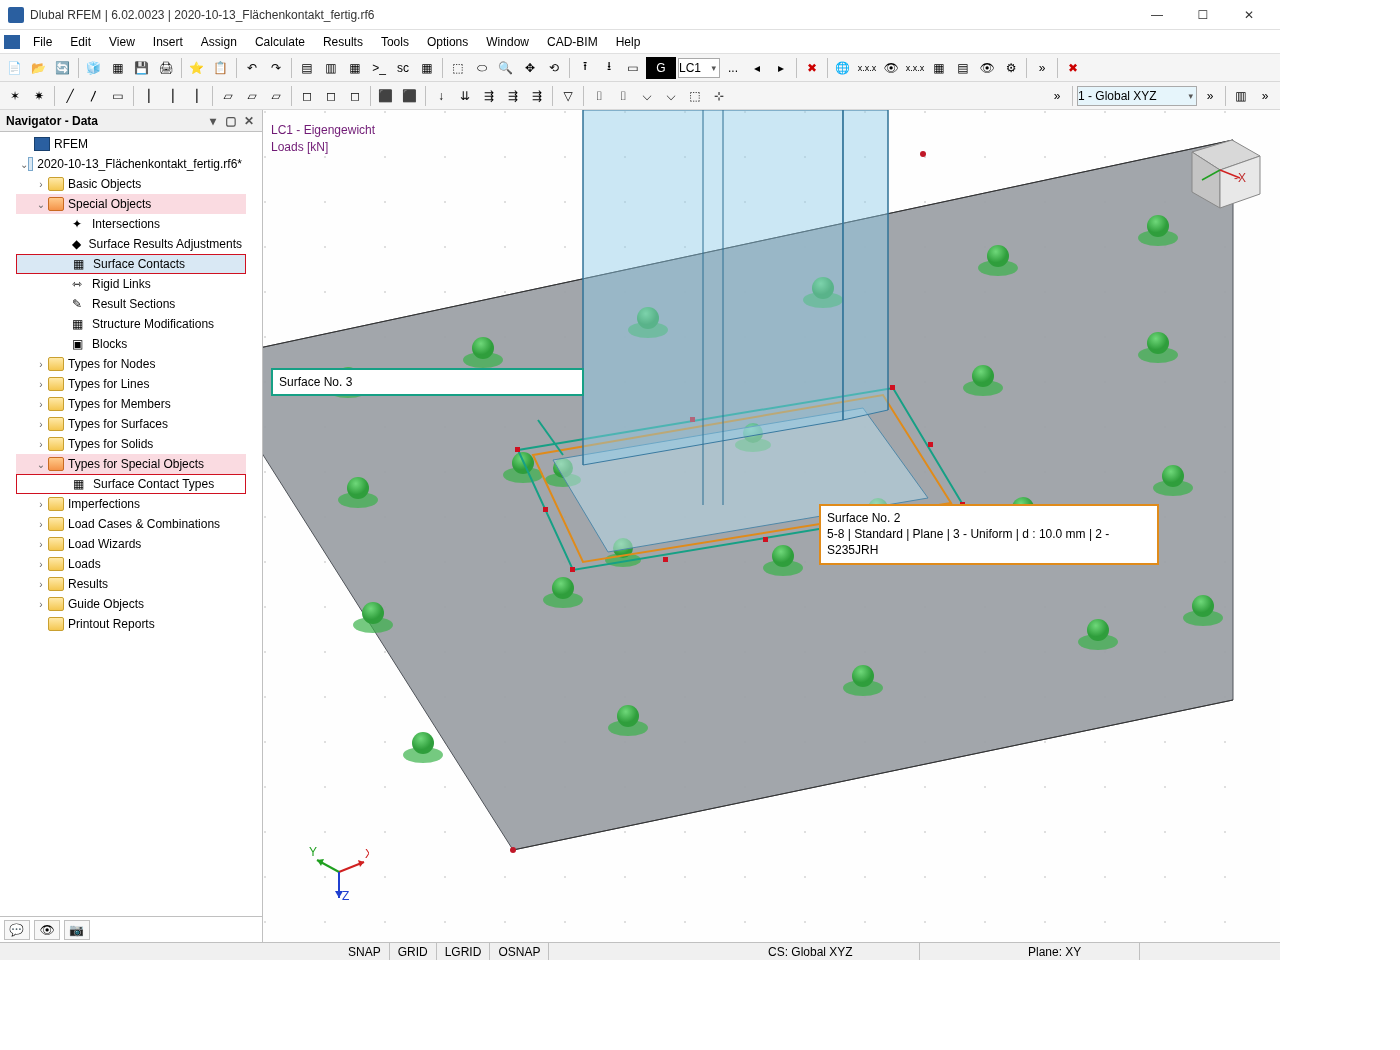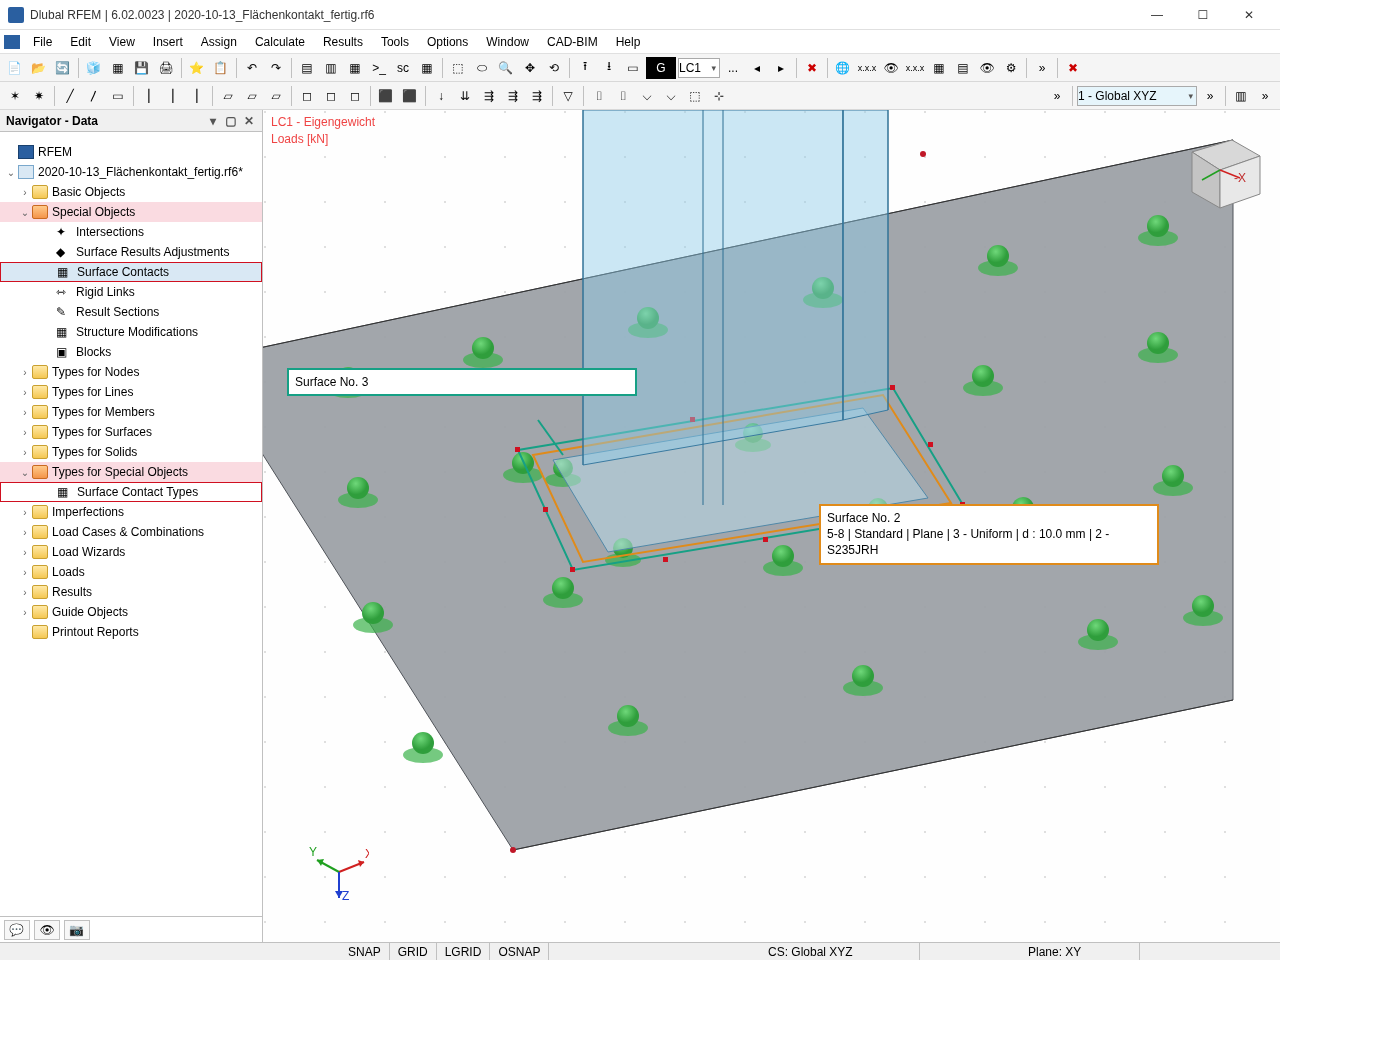--- a/index.html
+++ b/index.html
@@ -19,39 +19,39 @@
 .toolbar .sep { width: 1px; height: 20px; background: #c0c0c0; margin: 0 2px; }
 .toolbar .combo { height: 20px; padding: 0 18px 0 0; border: 1px solid #aaa; background: #fff; position: relative; display: flex; align-items: center; min-width: 60px;}
 .toolbar .combo::after { content:"▾"; position:absolute; right:3px; font-size:9px; color:#555;}
 
 .workspace { position: absolute; top: 110px; bottom: 18px; left: 0; right: 0; display: flex; }
 
 .nav { width: 263px; border-right: 1px solid #c0c0c0; display: flex; flex-direction: column; background: #fff; }
 .nav-header { height: 22px; background: #f0f0f0; border-bottom: 1px solid #c0c0c0; display: flex; align-items: center; padding: 0 6px; font-weight: bold; }
 .nav-header .spacer { flex: 1; }
 .nav-header .hbtn { width: 14px; text-align: center; color: #555; margin-left: 4px; cursor: default; }
-.tree { flex: 1; overflow: auto; padding: 2px 0; margin-top: 8px; }
+.tree { flex: 1; overflow: auto; padding: 2px 16px; }
 .tree-row { display: flex; align-items: center; height: 20px; padding-right: 4px; white-space: nowrap; }
 .tree-row .exp { width: 14px; text-align: center; color: #666; font-size: 10px; cursor: default; }
 .tree-row .fold { width: 16px; height: 14px; margin-right: 4px; display:inline-block; }
 .fold-yellow { background: linear-gradient(#ffe9a8,#f4c752); border:1px solid #c9a030; border-radius:2px; }
 .fold-orange { background: linear-gradient(#ffc98a,#f4944a); border:1px solid #c96a20; border-radius:2px; }
 .fold-none { background:none; border:none; }
 .tree-row .lbl { }
 .hl-pink { background: #fadbe1; }
 .hl-red-border { border: 1px solid #d01020; }
 .indent1 { padding-left: 4px; }
 .indent2 { padding-left: 18px; }
 .indent4 { padding-left: 56px; }
 
 .nav-footer { height: 26px; border-top: 1px solid #c0c0c0; display: flex; align-items: center; padding: 0 4px; gap: 4px; }
 .nav-footer .fb { width: 26px; height: 20px; border: 1px solid #c0c0c0; display:flex; align-items:center; justify-content:center; background:#f7f7f7;}
 
 .viewport { flex: 1; position: relative; background: #fefefe; overflow: hidden; }
-.vp-label { position: absolute; top: 4px; left: 8px; color: #ef4444; line-height: 1.4; }
+.vp-label { position: absolute; top: 12px; left: 8px; color: #701a75; line-height: 1.4; }
 
 .callout { position: absolute; border: 2px solid; background: #fff; padding: 4px 6px; font-size: 11px; line-height: 1.35; }
 .callout.teal { border-color: #16a085; }
 .callout.orange { border-color: #e08b1a; }
 
 .axis-gizmo { position: absolute; left: 46px; bottom: 40px; width: 60px; height: 60px; }
 .cube-gizmo { position: absolute; right: 12px; top: 12px; width: 96px; height: 96px; }
 
 .statusbar { position: absolute; bottom: 0; left: 0; right: 0; height: 18px; background: #f0f0f0; border-top: 1px solid #c0c0c0; display: flex; align-items: center; font-size: 11px; }
 .statusbar .cell { padding: 0 8px; border-right: 1px solid #c0c0c0; height: 100%; display:flex; align-items:center; }
@@ -482,21 +482,21 @@
       <line x1="320" y1="0" x2="320" y2="355" stroke="#2c6e92"></line>
       <line x1="440" y1="0" x2="440" y2="395" stroke="#2c6e92"></line>
       <line x1="460" y1="0" x2="460" y2="395" stroke="#2c6e92"></line>
       <line x1="580" y1="0" x2="580" y2="310" stroke="#2c6e92"></line>
       <line x1="625" y1="0" x2="625" y2="300" stroke="#2c6e92"></line>
 
       <line x1="275" y1="310" x2="300" y2="345" stroke="#16a085" stroke-width="2"></line>
       <line x1="560" y1="418" x2="595" y2="400" stroke="#e08b1a" stroke-width="2"></line>
     </svg>
 
-    <div class="callout teal" style="left:24px; top:258px; width:350px">
+    <div class="callout teal" style="left:8px; top:258px; width:313px">
       <div>Surface No. 3</div>
     </div>
     <div class="callout orange" style="left:556px; top:394px; width:340px">
       <div>Surface No. 2</div>
       <div>5-8 | Standard | Plane | 3 - Uniform | d : 10.0 mm | 2 - S235JRH</div>
     </div>
 
     
     <svg class="axis-gizmo" viewBox="0 0 60 60">
       <line x1="30" y1="30" x2="55" y2="20" stroke="#d02020" stroke-width="2"></line>

